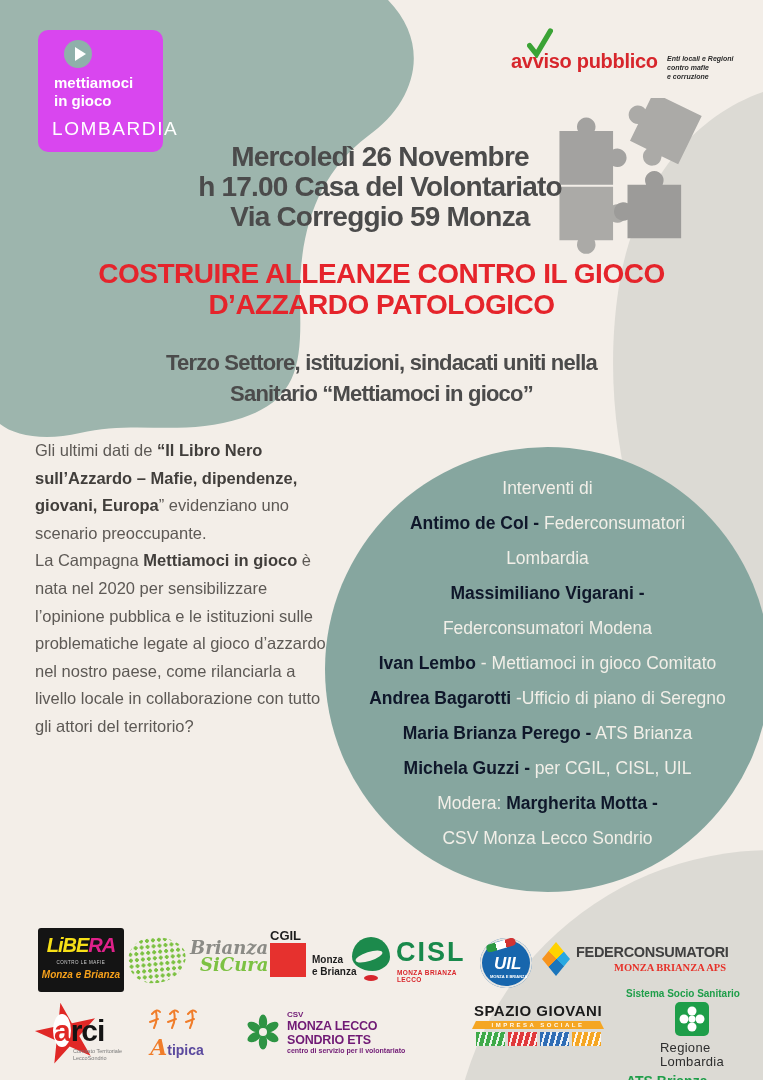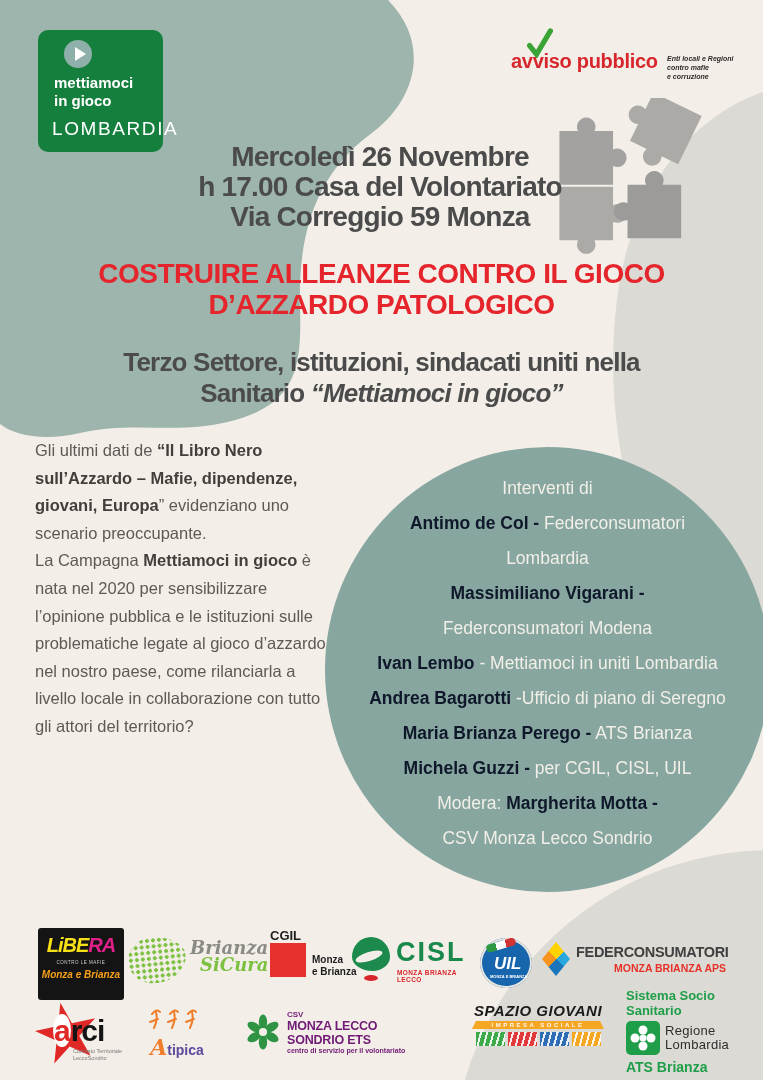--- a/index.html
+++ b/index.html
@@ -10,21 +10,21 @@
     background:#f3eee8; overflow:hidden;
   }
   .abs { position:absolute; }
 
   
   svg.bg { position:absolute; left:0; top:0; }
   .blob-br { position:absolute; left:452px; top:850px; width:640px; height:640px;
              border-radius:50%; background:#dcdad4; }
 
   
-  .logo-box { left:38px; top:30px; width:125px; height:122px; background:#15803d; border-radius:10px; }
+  .logo-box { left:38px; top:30px; width:125px; height:122px; background:#d946ef; border-radius:10px; }
   .play { position:absolute; left:26px; top:10px; width:28px; height:28px; border-radius:50%; background:#8fb0aa; }
   .play .tri { position:absolute; left:11px; top:7px; width:0; height:0;
                border-left:11px solid #fff; border-top:7px solid transparent; border-bottom:7px solid transparent; }
   .logo-l1 { position:absolute; left:16px; top:44px; color:#fff; font-weight:700; font-size:15px; }
   .logo-l2 { position:absolute; left:16px; top:62px; color:#fff; font-weight:700; font-size:15px; }
   .logo-region { position:absolute; left:14px; top:88px; color:#fff; font-weight:300; font-size:19px; letter-spacing:1.6px; }
 
   
   .avviso { left:505px; top:26px; width:255px; height:70px; }
   .avviso-name { position:absolute; left:6px; top:24px; font-size:20px; font-weight:700; color:#d7262c; letter-spacing:-0.3px; }
@@ -33,43 +33,43 @@
 
   
   svg.puzzle { position:absolute; left:545px; top:98px; }
 
   
   .date-block { left:100px; top:142px; width:560px; text-align:center;
                 font-size:28px; font-weight:800; color:#4b4b4b; line-height:30px; letter-spacing:-0.8px; }
   .red-title { left:40px; top:258px; width:683px; text-align:center;
                font-size:28px; font-weight:800; color:#e5242b; line-height:31px; letter-spacing:-0.5px; }
   .subtitle { left:15px; top:347px; width:733px; text-align:center;
-              font-size:26px; font-weight:800; color:#4b4b4b; line-height:31px; letter-spacing:-0.8px; }
-  .ital { font-style:italic; }
+              font-size:22px; font-weight:800; color:#4b4b4b; line-height:31px; letter-spacing:-0.8px; }
+  .ital { }
 
   
   .intro { left:35px; top:437px; width:303px; font-size:16.5px; line-height:27.6px; color:#5d5955; }
   .b { font-weight:700; color:#413e3b; }
 
   
   .info { left:35px; top:790px; font-size:16.5px; color:#4b4b4b; line-height:28px; }
   .info-label { font-weight:700; color:#3b3b3b; }
 
   
   .circle { left:325px; top:447px; width:445px; height:445px; border-radius:50%; background:#86a69f; }
   .circle-inner { position:absolute; left:10px; right:10px; top:24px; text-align:center;
                   color:#f2efe8; font-size:17.5px; }
   .sline { line-height:35px; }
   .sname { font-weight:700; color:#0f172a; }
   .narrow { max-width:330px; margin:0 auto; }
 
   
   .lg { position:absolute; }
   
-  .libera { left:38px; top:928px; width:86px; height:72px; background:#141414; border-radius:3px; text-align:center; padding-top:6px; }
+  .libera { left:38px; top:928px; width:86px; height:64px; background:#141414; border-radius:3px; text-align:center; padding-top:6px; }
   .libera-word { font-size:20px; font-weight:800; font-style:italic; letter-spacing:-1px; }
   .libera-y { color:#f7e017; } .libera-m { color:#e0218a; }
   .libera-sub { font-size:4.5px; color:#cfcfcf; letter-spacing:0.5px; margin-top:3px; }
   .libera-place { font-size:10px; font-weight:700; font-style:italic; color:#f7a11b; margin-top:4px; }
   
   .brianza { left:128px; top:933px; width:140px; height:58px; }
   .dots { position:absolute; left:0; top:4px; width:58px; height:46px;
           background:radial-gradient(#7cc142 1.6px, transparent 1.9px); background-size:6px 6px;
           border-radius:42% 58% 55% 45% / 50% 45% 55% 50%; transform:rotate(-6deg); }
   .brz-txt { position:absolute; left:62px; top:4px; font-family:"DejaVu Serif", serif; font-style:italic; font-weight:700; }
@@ -95,21 +95,21 @@
   .uil-flag { position:absolute; left:6px; top:3px; width:30px; height:8px; border-radius:4px; transform:rotate(-16deg);
               background:linear-gradient(90deg,#2c9942 0 33%,#ffffff 33% 66%,#d23333 66% 100%); }
   .uil-name { position:absolute; left:14px; top:16px; color:#fff; font-weight:800; font-style:italic; font-size:17px; }
   .uil-place { position:absolute; left:10px; top:36px; color:#fff; font-size:4px; font-weight:700; }
   
   .feder { left:542px; top:940px; width:215px; height:46px; }
   .fed-ic { position:absolute; left:0; top:2px; width:28px; height:34px;
             background:conic-gradient(from 45deg, #29a8e0 0 25%, #1b75bb 25% 50%, #f7941d 50% 75%, #ffd200 75% 100%);
             clip-path:polygon(50% 0, 100% 50%, 50% 100%, 0 50%); }
   .fed-name { position:absolute; left:34px; top:4px; font-size:14.5px; font-weight:800; color:#404040; letter-spacing:-0.3px; }
-  .fed-place { position:absolute; left:72px; top:22px; font-size:10.5px; font-weight:800; color:#e63129; }
+  .fed-place { position:absolute; left:72px; top:22px; font-size:10.5px; font-weight:800; color:#e63129;font-family:Liberation Serif, serif; }
   
   .arci { left:35px; top:1002px; width:95px; height:64px; }
   .arci-star { position:absolute; left:0; top:0; width:64px; height:64px; background:#e02826; transform:rotate(-12deg);
                clip-path:polygon(50% 0%, 61% 35%, 98% 35%, 68% 57%, 79% 91%, 50% 70%, 21% 91%, 32% 57%, 2% 35%, 39% 35%); }
   .arci-name { position:absolute; left:18px; top:12px; font-size:30px; font-weight:800; letter-spacing:-1px; }
   .arci-a { color:#e02826; background:#fff; border-radius:50%; padding:0 1px; }
   .arci-r { color:#141414; }
   .arci-sub { position:absolute; left:38px; top:46px; font-size:5.5px; color:#7a7a7a; line-height:6.5px; }
   
   .atipica { left:132px; top:1002px; width:90px; height:64px; text-align:center; }
@@ -119,31 +119,31 @@
   .ati-rest { font-size:14px; font-weight:800; color:#5b4a9e; }
   
   .csv { left:245px; top:1008px; width:180px; height:58px; }
   .csv-ic { position:absolute; left:0; top:6px; }
   .csv-txt { position:absolute; left:42px; top:2px; color:#701a75; }
   .csv-acr { font-size:8px; font-weight:800; }
   .csv-name { font-size:12.5px; font-weight:800; letter-spacing:-0.2px; }
   .csv-sub { font-size:7px; font-weight:700; }
   
   .spazio { left:468px; top:1002px; width:140px; height:62px; text-align:center; }
-  .spz-name { font-size:15px; font-weight:800; font-style:italic; color:#1a1a1a; letter-spacing:0.5px; }
+  .spz-name { font-size:15px; font-weight:800; color:#1a1a1a; letter-spacing:0.5px; }
   .spz-banner { margin:2px 4px 0 4px; background:#f5a623; color:rgba(255,255,255,0.95); font-size:6px;
                 letter-spacing:2.5px; font-weight:700; padding:1px 0; clip-path:polygon(3% 0,97% 0,100% 100%,0 100%); }
   .spz-tiles { display:flex; gap:3px; justify-content:center; margin-top:3px; }
   .spz-tiles span { width:29px; height:14px; display:block;
                     background-image:repeating-linear-gradient(105deg, transparent 0 4px, rgba(255,255,255,0.9) 4px 6px); }
   .t-g { background-color:#3faa49; } .t-r { background-color:#e03a3c; } .t-b { background-color:#2f6db5; } .t-o { background-color:#f5a623; }
   
   .regione { left:626px; top:988px; width:132px; height:82px; }
-  .reg-sys { font-size:13px; font-weight:800; color:#1e9e49; }
-  .reg-row { display:flex; align-items:center; gap:5px; margin-top:3px; }
+  .reg-sys { font-size:10px; font-weight:800; color:#1e9e49; }
+  .reg-row { display:flex; align-items:center; gap:5px; margin-top:3px;flex-direction:column; }
   .reg-sq { width:34px; height:34px; border-radius:5px; background:#1e9e49; position:relative; flex:0 0 auto; }
   .reg-name { font-size:13px; color:#2e2e2e; line-height:14px; letter-spacing:0.3px; }
   .reg-ats { font-size:14px; font-weight:800; color:#1e9e49; margin-top:4px; }
 </style>
 </head>
 <body>
 
 <div class="canvas">
 
   <svg class="bg" width="763" height="1080" viewBox="0 0 763 1080">
@@ -202,21 +202,21 @@
     <div><span>Gli ultimi dati de </span><span class="b">“Il Libro Nero sull’Azzardo – Mafie, dipendenze, giovani, Europa</span><span>” evidenziano uno scenario preoccupante.</span></div>
     <div><span>La Campagna </span><span class="b">Mettiamoci in gioco</span><span> è nata nel 2020 per sensibilizzare l’opinione pubblica e le istituzioni sulle problematiche legate al gioco d’azzardo nel nostro paese, come rilanciarla a livello locale in collaborazione con tutto gli attori del territorio?</span></div>
   </div>
 
 
   <div class="abs circle">
     <div class="circle-inner">
       <div class="sline">Interventi di</div>
       <div class="sline narrow"><span class="sname">Antimo de Col -</span><span> Federconsumatori Lombardia</span></div>
       <div class="sline narrow"><span class="sname">Massimiliano Vigarani -</span><span> Federconsumatori Modena</span></div>
-      <div class="sline"><span class="sname">Ivan Lembo</span><span> - Mettiamoci in uniti Lombardia</span></div>
+      <div class="sline"><span class="sname">Ivan Lembo</span><span> - Mettiamoci in gioco Comitato</span></div>
       <div class="sline"><span class="sname">Andrea Bagarotti</span><span> -Ufficio di piano di Seregno</span></div>
       <div class="sline"><span class="sname">Maria Brianza Perego -</span><span> ATS Brianza</span></div>
       <div class="sline"><span class="sname">Michela Guzzi -</span><span> per CGIL, CISL, UIL</span></div>
       <div class="sline"><span>Modera: </span><span class="sname">Margherita Motta -</span></div>
       <div class="sline">CSV Monza Lecco Sondrio</div>
     </div>
   </div>
 
   <div class="lg libera">
     <div class="libera-word"><span class="libera-y">LiBE</span><span class="libera-m">RA</span></div>

